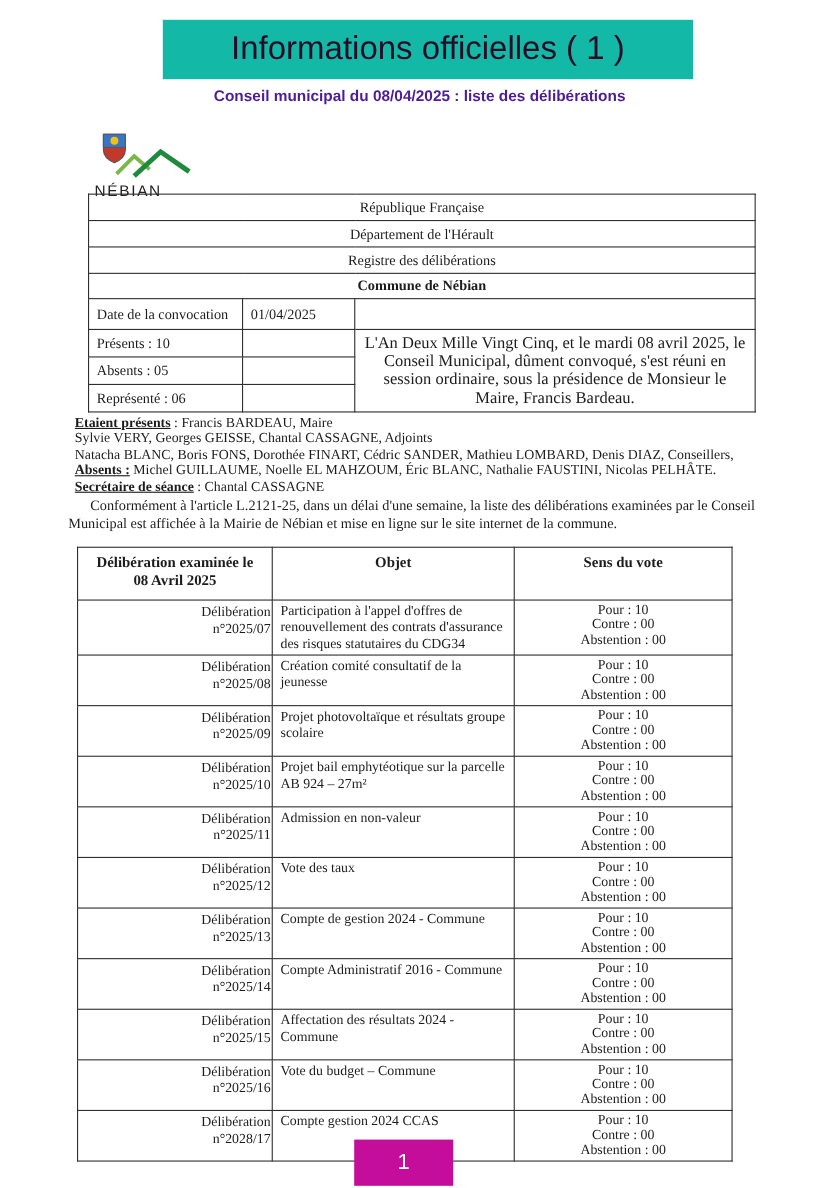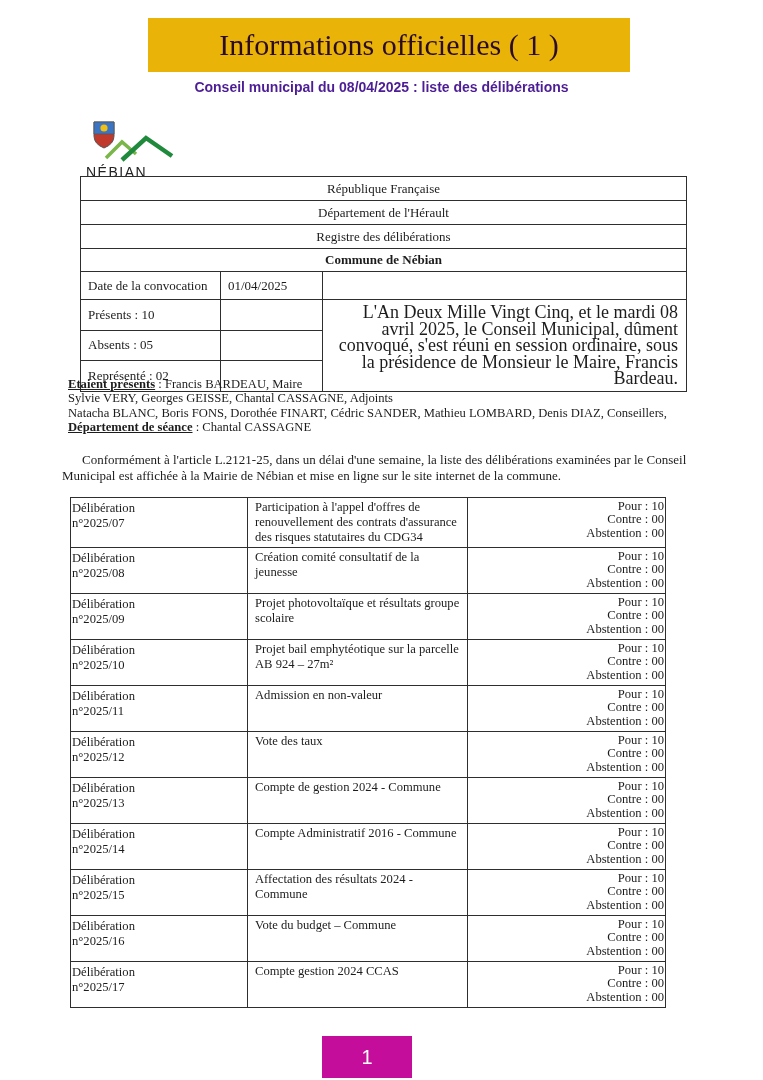--- a/index.html
+++ b/index.html
@@ -22,50 +22,50 @@
     color:#222;margin-top:-2px;margin-left:2px;
   }
   table{border-collapse:collapse;}
   .header-table{
     position:absolute;left:80px;top:176px;width:606px;font-size:13px;table-layout:fixed;padding-left:27px;
   }
   .header-table td{border:1px solid #2e2e2e;text-align:center;padding:2px 4px;vertical-align:middle;}
   .header-table td.left{text-align:left;padding-left:7px;}
   .header-table .commune{font-weight:bold;}
   .header-table .session{
-    text-align:right;padding:4px 8px;line-height:16.5px;font-size:18px;vertical-align:middle;
+    text-align:center;padding:4px 8px;line-height:16.5px;font-size:15px;vertical-align:middle;
   }
   .attendance{
     position:absolute;left:68px;top:377px;width:636px;font-size:12.6px;line-height:14.4px;
   }
   .attendance .lbl{font-weight:bold;text-decoration:underline;}
   .notice{
     position:absolute;left:62px;top:452px;width:644px;font-size:13px;line-height:15.6px;
     text-indent:20px;margin:0;
   }
   .delib-table{position:absolute;left:70px;top:497px;font-size:12.6px;table-layout:fixed;}
   .delib-table th,.delib-table td{border:1px solid #2e2e2e;}
   .delib-table th{
     font-size:13.5px;font-weight:bold;text-align:center;vertical-align:top;
     padding-top:4px;height:42px;line-height:17px;
   }
   .delib-table td{vertical-align:top;height:41px;}
-  .delib-table .c-num{text-align:left;line-height:14.5px;padding-top:3px;}
+  .delib-table .c-num{text-align:right;line-height:14.5px;padding-top:3px;}
   .delib-table .c-obj{padding:2px 7px;line-height:15px;text-align:left;}
-  .delib-table .c-vote{text-align:right;line-height:13.4px;padding-top:2px;}
+  .delib-table .c-vote{text-align:center;line-height:13.4px;padding-top:2px;}
   .page-num{
     position:absolute;left:322px;top:1036px;width:90px;height:42px;
     display:flex;align-items:center;justify-content:center;color:#ffffff;
     font-family:"Liberation Sans", sans-serif;font-size:20px;
   }
 </style>
 </head>
 <body>
 
-<div class="banner" style="background: #eab308; font-family: Liberation Serif, serif;">
+<div class="banner" style="background: #14b8a6;">
   <span>Informations officielles ( 1 )</span>
 </div>
 
 <div class="subtitle" style="color: #4c1d95;">Conseil municipal du 08/04/2025 : liste des délibérations</div>
 
 <div class="logo">
   <svg width="100" height="42" viewBox="0 0 100 42">
 
     <path d="M10 2 h20 v14 q0 8 -10 12 q-10 -4 -10 -12 z" fill="#c0392b" stroke="#555" stroke-width="1"></path>
     <path d="M10 2 h20 v12 h-20 z" fill="#3b74c2" stroke="#555" stroke-width="0.8"></path>
@@ -104,42 +104,51 @@
   <tr style="height:25px">
     <td class="left">Présents : 10</td>
     <td></td>
     <td rowspan="3" class="session">L'An Deux Mille Vingt Cinq, et le mardi 08 avril 2025, le Conseil Municipal, dûment convoqué, s'est réuni en session ordinaire, sous la présidence de Monsieur le Maire, Francis Bardeau.</td>
   </tr>
   <tr style="height:25px">
     <td class="left">Absents : 05</td>
     <td></td>
   </tr>
   <tr style="height:25px">
-    <td class="left">Représenté : 02</td>
+    <td class="left">Représenté : 06</td>
     <td></td>
   </tr>
 </tbody>
   </table>
 
 <div class="attendance">
   <div><span class="lbl">Etaient présents</span><span> : Francis BARDEAU, Maire</span></div>
   <div>Sylvie VERY, Georges GEISSE, Chantal CASSAGNE, Adjoints</div>
   <div>Natacha BLANC, Boris FONS, Dorothée FINART, Cédric SANDER, Mathieu LOMBARD, Denis DIAZ, Conseillers,</div>
-  <div><span class="lbl">Département de séance</span><span> : Chantal CASSAGNE</span></div>
+  <div><span class="lbl">Absents :</span><span> Michel GUILLAUME, Noelle EL MAHZOUM, Éric BLANC, Nathalie FAUSTINI, Nicolas PELHÂTE.</span></div>
+  <div><span class="lbl">Secrétaire de séance</span><span> : Chantal CASSAGNE</span></div>
 </div>
 
 <p class="notice">Conformément à l'article L.2121-25, dans un délai d'une semaine, la liste des délibérations examinées par le Conseil Municipal est affichée à la Mairie de Nébian et mise en ligne sur le site internet de la commune.</p>
 
 <table class="delib-table">
   <colgroup>
       <col style="width:177px">
       <col style="width:220px">
       <col style="width:198px">
     </colgroup>
   <tbody>
+      <tr>
+    <th>
+      <div>Délibération examinée le</div>
+      <div>08 Avril 2025</div>
+    </th>
+    <th>Objet</th>
+    <th>Sens du vote</th>
+  </tr>
   <tr>
     <td class="c-num">
           <div>Délibération</div>
           <div>n°2025/07</div>
         </td>
     <td class="c-obj">Participation à l'appel d'offres de renouvellement des contrats d'assurance des risques statutaires du CDG34</td>
     <td class="c-vote">
           <div>Pour :  10</div>
           <div>Contre :  00</div>
           <div>Abstention :  00</div>
@@ -249,21 +258,21 @@
     <td class="c-obj">Vote du budget – Commune</td>
     <td class="c-vote">
           <div>Pour :  10</div>
           <div>Contre :  00</div>
           <div>Abstention :  00</div>
         </td>
   </tr>
   <tr>
     <td class="c-num">
           <div>Délibération</div>
-          <div>n°2025/17</div>
+          <div>n°2028/17</div>
         </td>
     <td class="c-obj">Compte gestion 2024 CCAS</td>
     <td class="c-vote">
           <div>Pour :  10</div>
           <div>Contre :  00</div>
           <div>Abstention :  00</div>
         </td>
   </tr>
 </tbody>
   </table>

